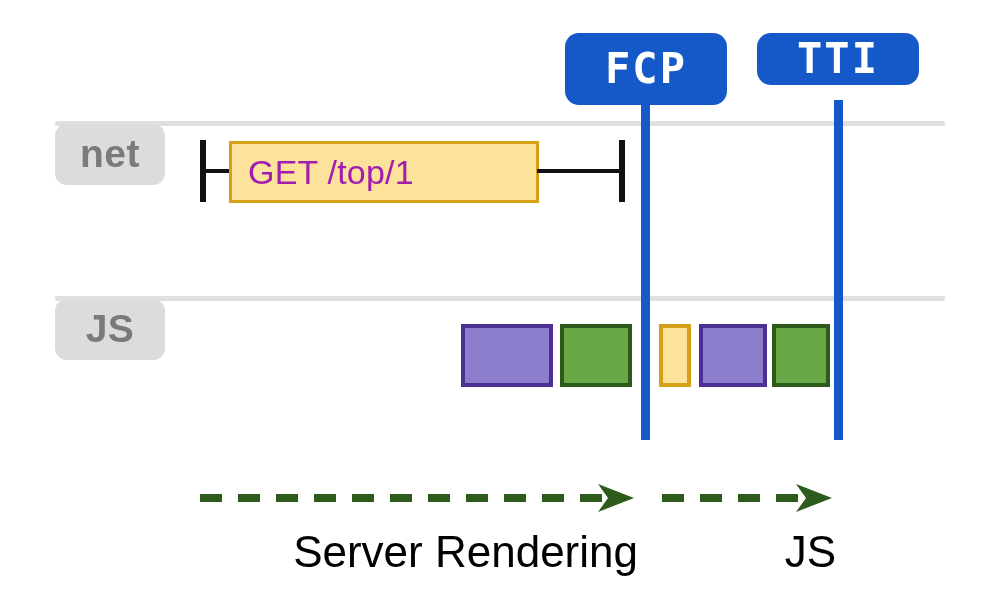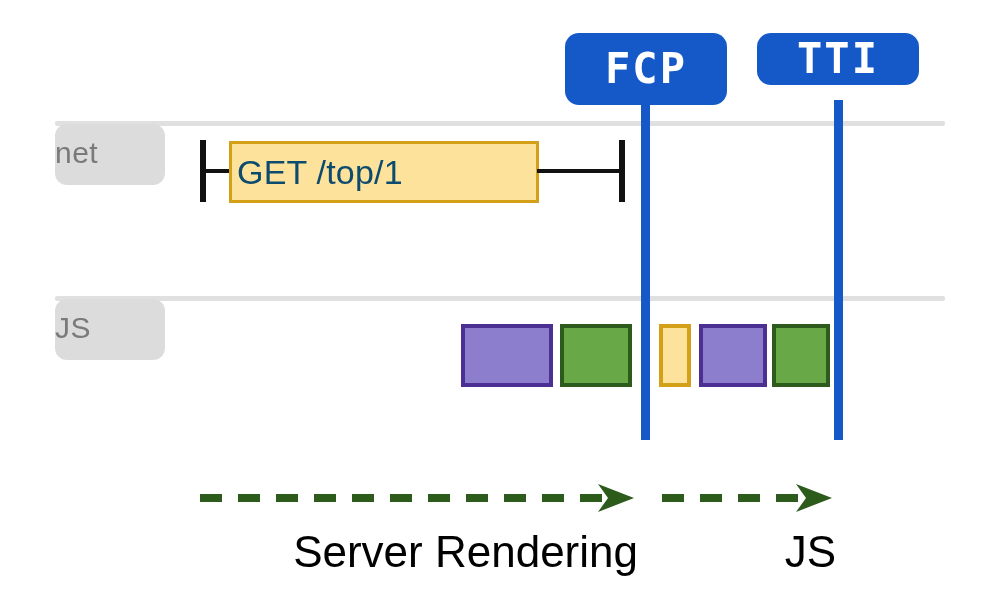--- a/index.html
+++ b/index.html
@@ -26,47 +26,48 @@
     background: #e0e0e0;
     border-radius: 2px;
   }
   .track-label {
     position: absolute;
     background: #dcdcdc;
     color: #7a7a7a;
     border-radius: 12px;
     display: flex;
     align-items: center;
-    justify-content: flex-start;
-    font-size: 30px;
+    justify-content: center;
+    font-size: 39px;
     letter-spacing: 0.5px;
     line-height: 1;
     padding-bottom: 3px;
+    font-weight: bold;
   }
 
   
   .cap {
     position: absolute;
     width: 6px;
     background: #111111;
   }
   .whisker {
     position: absolute;
     height: 4px;
     background: #111111;
   }
   .net-bar {
     position: absolute;
     background: #fde29b;
     border: 3px solid #d4a017;
     box-sizing: border-box;
     display: flex;
     align-items: center;
-    padding-left: 5px;
-    color: #0c4a6e;
+    padding-left: 16px;
+    color: #a21caf;
     font-size: 34px;
     letter-spacing: 0.2px;
   }
 
   
   .js-block {
     position: absolute;
     box-sizing: border-box;
   }
   .js-purple {

